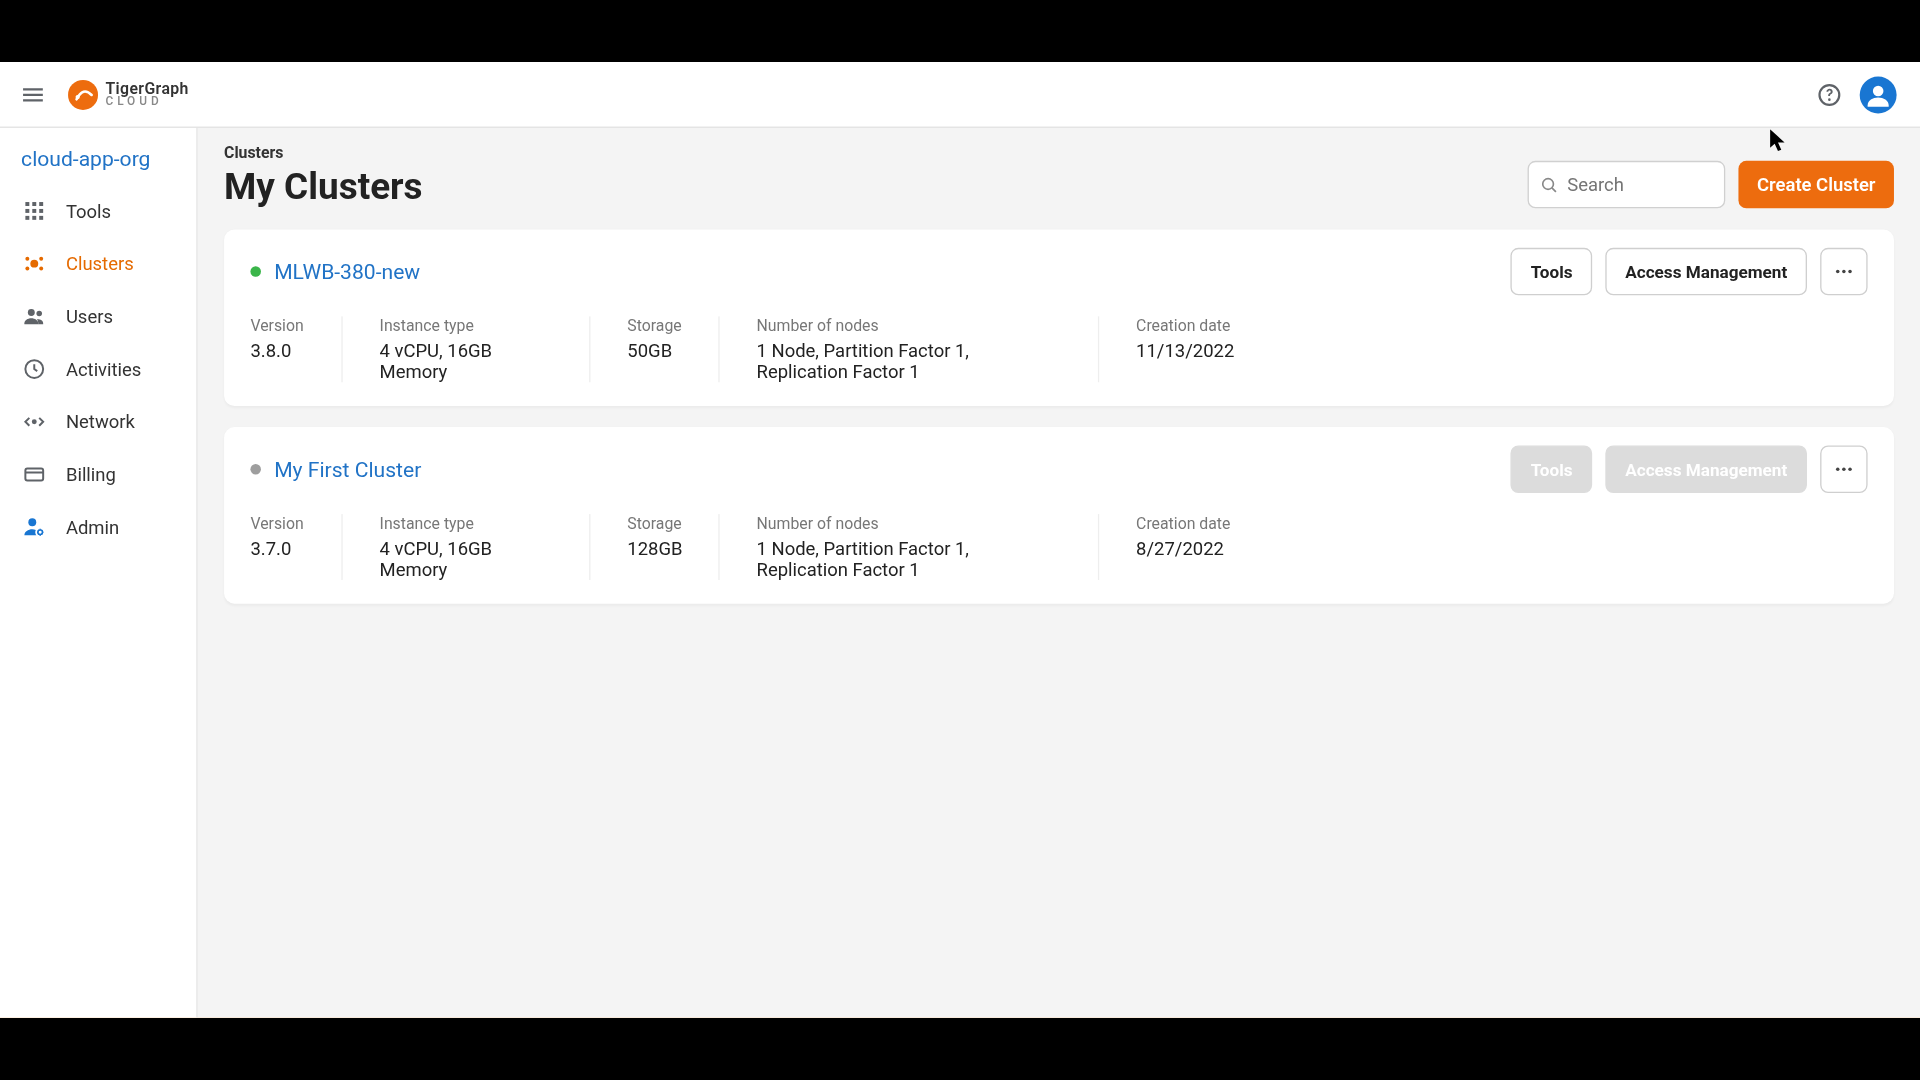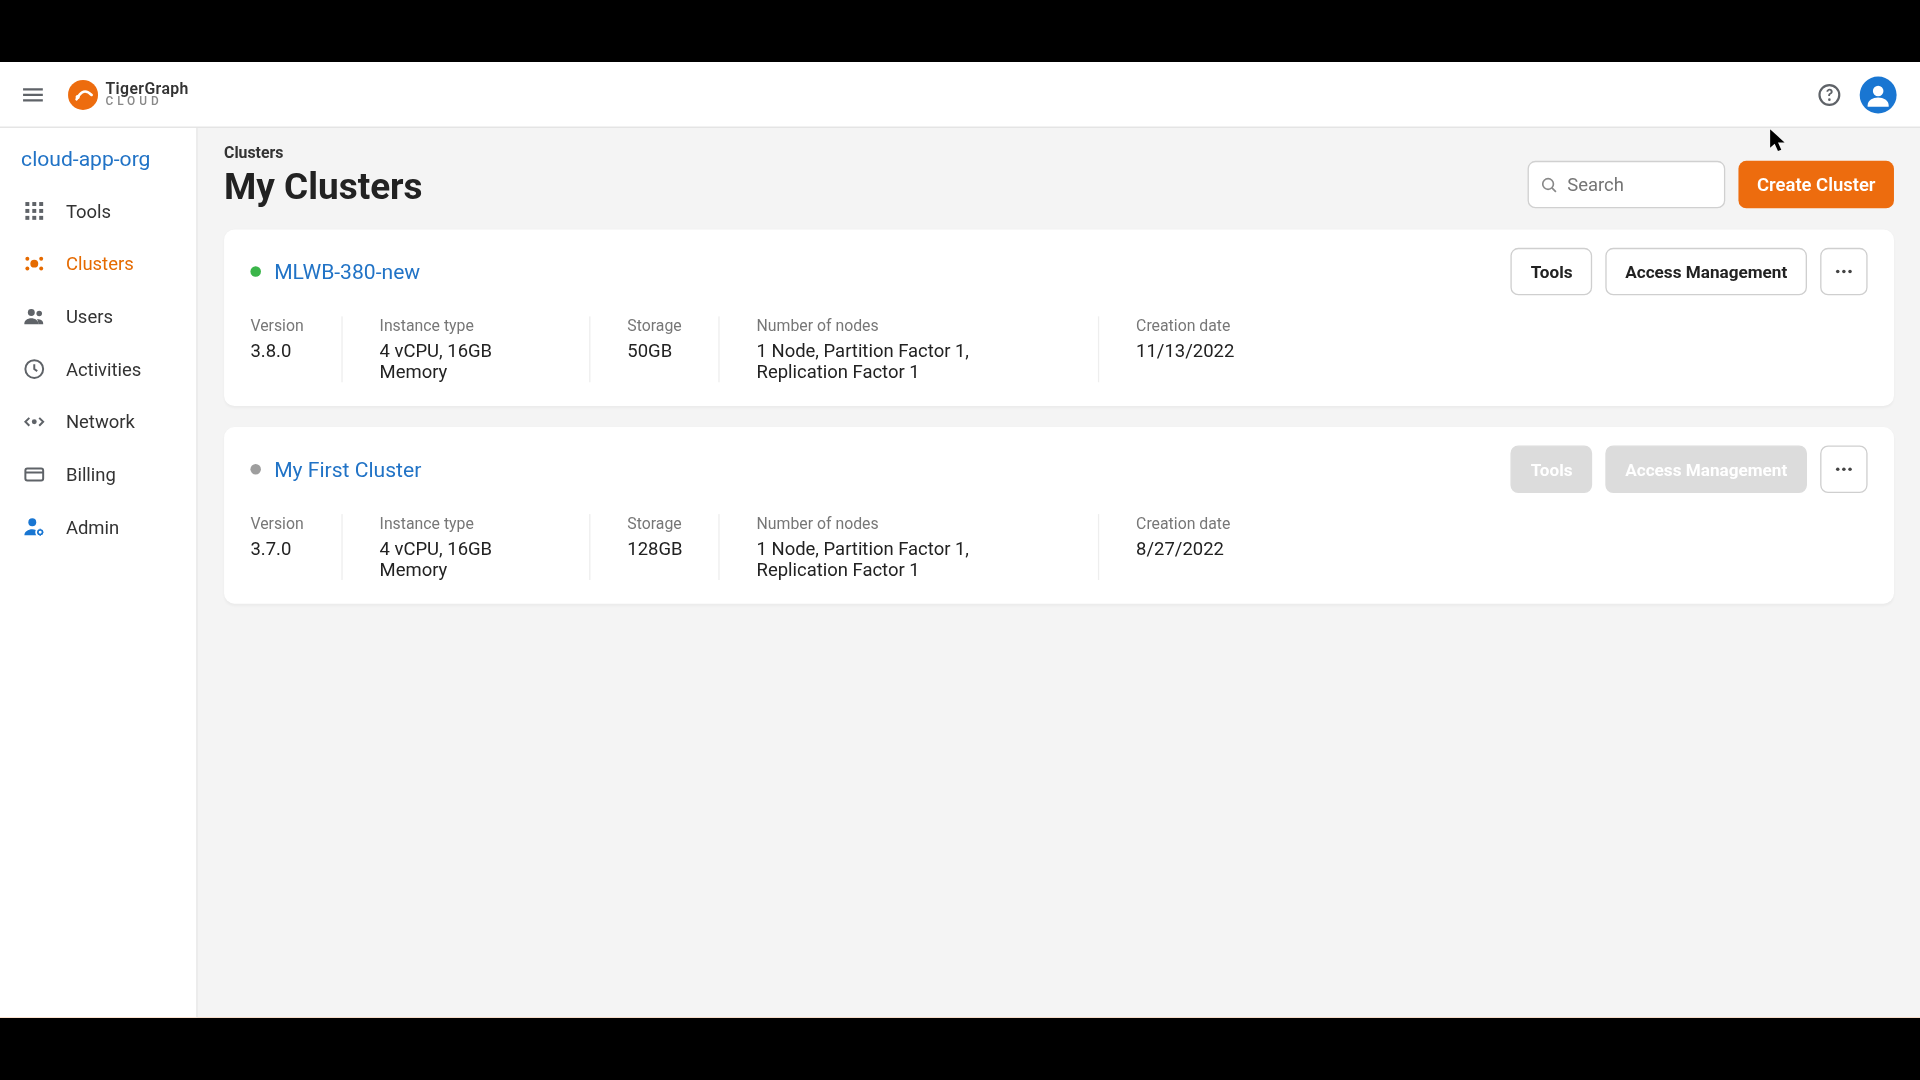--- a/index.html
+++ b/index.html
@@ -1,17 +1,17 @@
 <!DOCTYPE html>
 <html><head>
 <meta charset="utf-8">
 <style>
 * { box-sizing: border-box; margin: 0; padding: 0; font-family: -apple-system, BlinkMacSystemFont, "Segoe UI", Roboto, Helvetica, Arial, sans-serif; }
 html, body { width: 1920px; height: 1080px; background: #000; overflow: hidden; }
-.viewport { position: absolute; left: 0; top: 62px; width: 1920px; height: 956px; background: #f97316; }
+.viewport { position: absolute; left: 0; top: 62px; width: 1920px; height: 956px; background: #fdba74; }
 .scaled { transform: scale(1.318); transform-origin: top left; width: 1457px; height: 725px; background:#fff; }
 .topbar { height: 50px; border-bottom: 1px solid #e0e0e0; display:flex; align-items:center; padding: 0 10px; justify-content:space-between; }
 .topbar-left { display:flex; align-items:center; gap:10px; }
 .hamburger { width:30px; height:30px; display:flex; align-items:center; justify-content:center; cursor:pointer; color:#5f6368; }
 .logo { display:flex; align-items:center; gap:4px; }
 .logo-mark { width:26px; height:26px; }
 .logo-text { display:flex; flex-direction:column; line-height:1; }
 .logo-text .l1 { font-size:12px; font-weight:600; color:#333; letter-spacing:0.3px;}
 .logo-text .l2 { font-size:9px; font-weight:500; color:#888; letter-spacing:3px;}
 .topbar-right { display:flex; align-items:center; gap:12px; margin-right:8px; }

